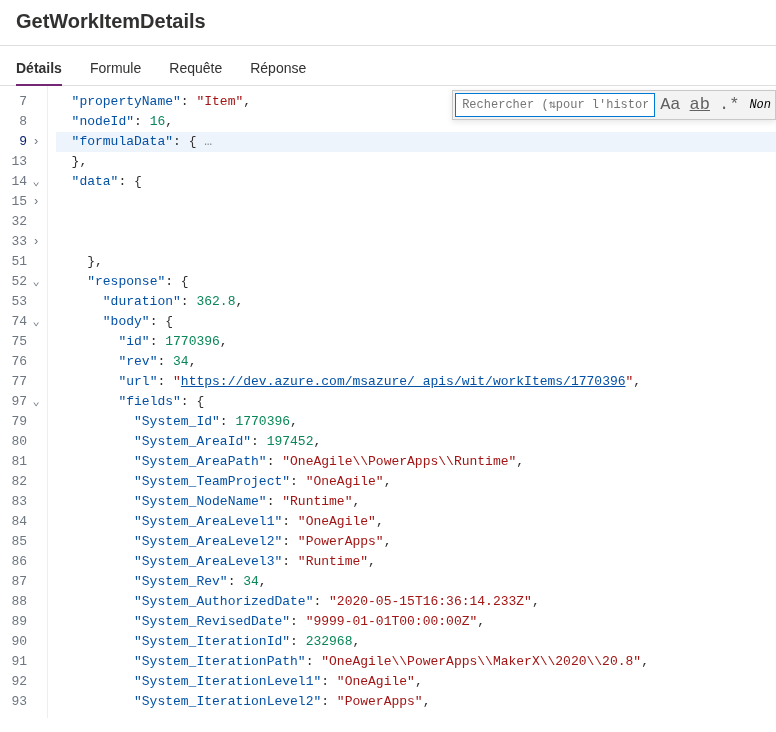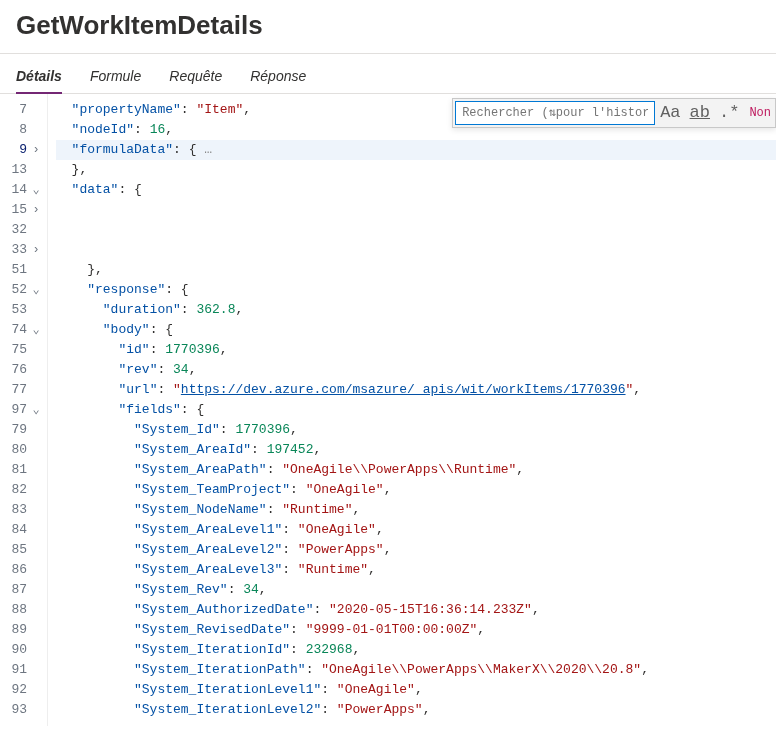--- a/index.html
+++ b/index.html
@@ -8,40 +8,39 @@
     background: #fff;
     color: #323130;
     width: 776px;
     overflow: hidden;
   }
   .titlebar {
     padding: 10px 16px 12px;
     border-bottom: 1px solid #e1dfdd;
   }
   .titlebar h1 {
-    font-size: 26px;
+    font-size: 20px;
     font-weight: 600;
     color: #323130;
   }
   .tabs {
     display: flex;
     gap: 28px;
     padding: 0 16px;
     border-bottom: 1px solid #e1dfdd;
     height: 40px;
     align-items: flex-end;
   }
   .tab {
     padding: 10px 0 8px;
     font-size: 14px;
     color: #323130;
     cursor: pointer;
     border-bottom: 2px solid transparent;
     margin-bottom: -1px;
-    font-style: italic;
   }
   .tab.active {
     font-weight: 600;
     border-bottom: 2px solid #742774;
   }
   .editor-area {
     position: relative;
     display: flex;
     font-family: Consolas, "Courier New", monospace;
     font-size: 13px;
@@ -121,23 +120,24 @@
     padding: 2px 4px;
     margin-left: 1px;
     color: #616161;
     cursor: pointer;
     min-width: 18px;
     text-align: center;
   }
   .search-opt.underl { text-decoration: underline; }
   .search-count {
     font-size: 12px;
-    color: #be185d;
+    color: #000000;
     margin-left: 6px;
     white-space: nowrap;
+    font-style: italic;
   }
 </style>
 </head>
 <body>
 
 <div class="titlebar">
   <h1>GetWorkItemDetails</h1>
 </div>
 
 <div class="tabs" id="tabs">

